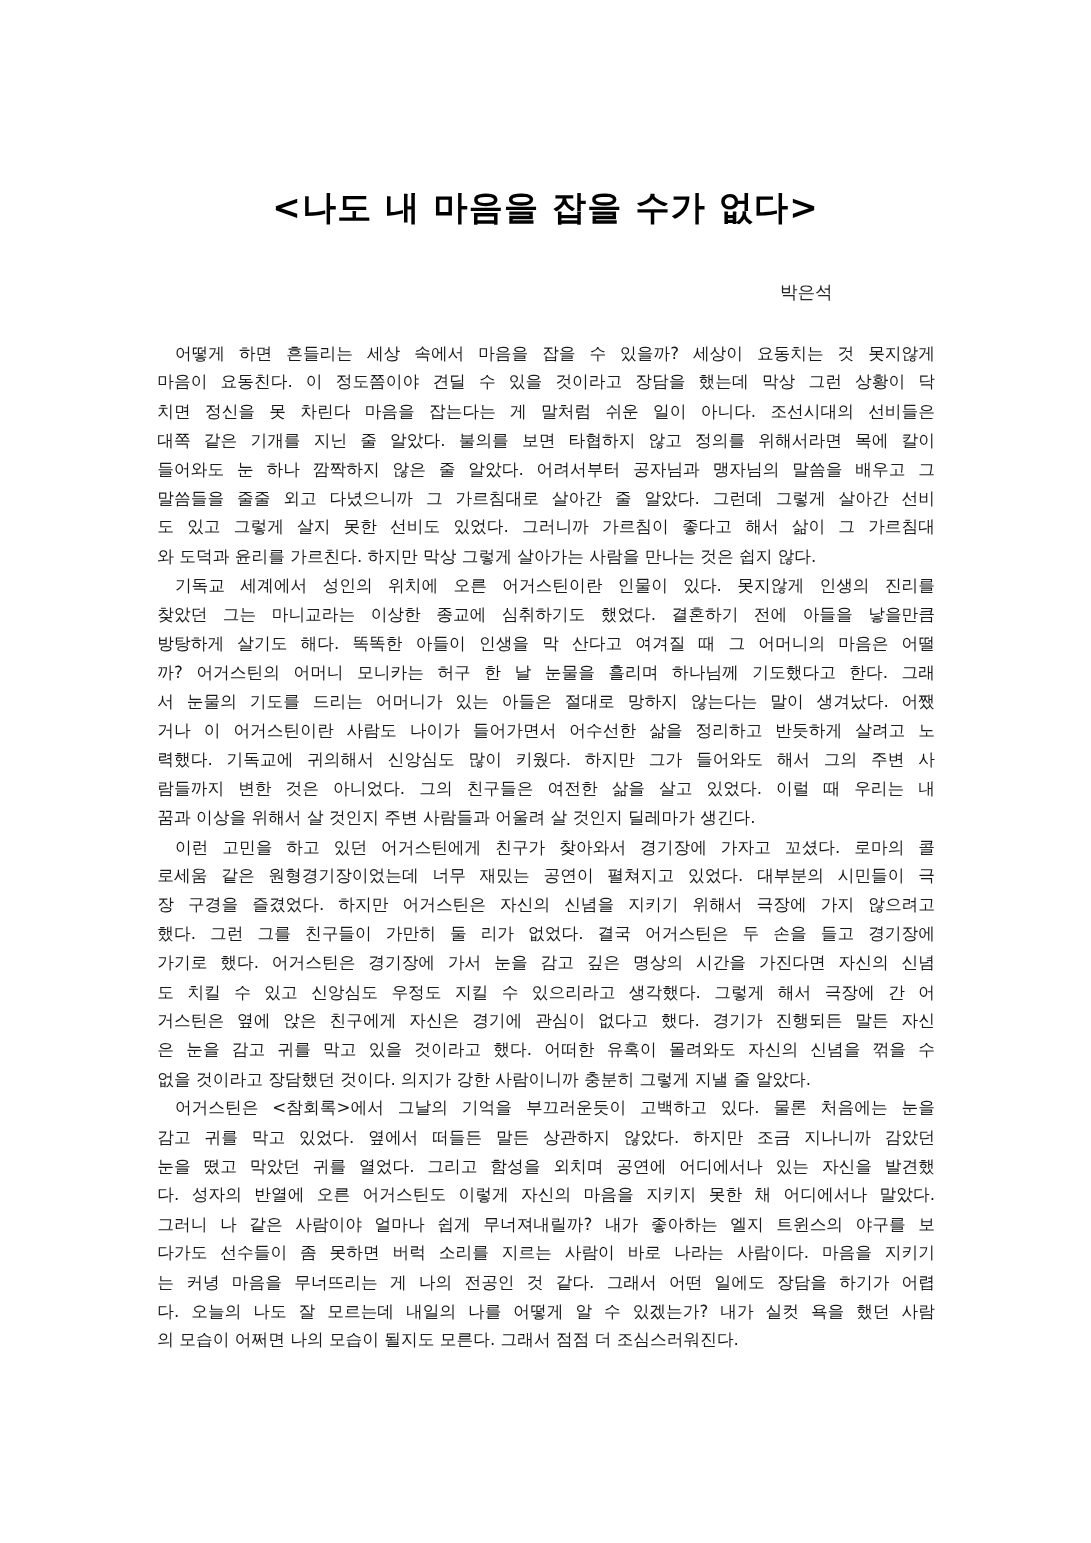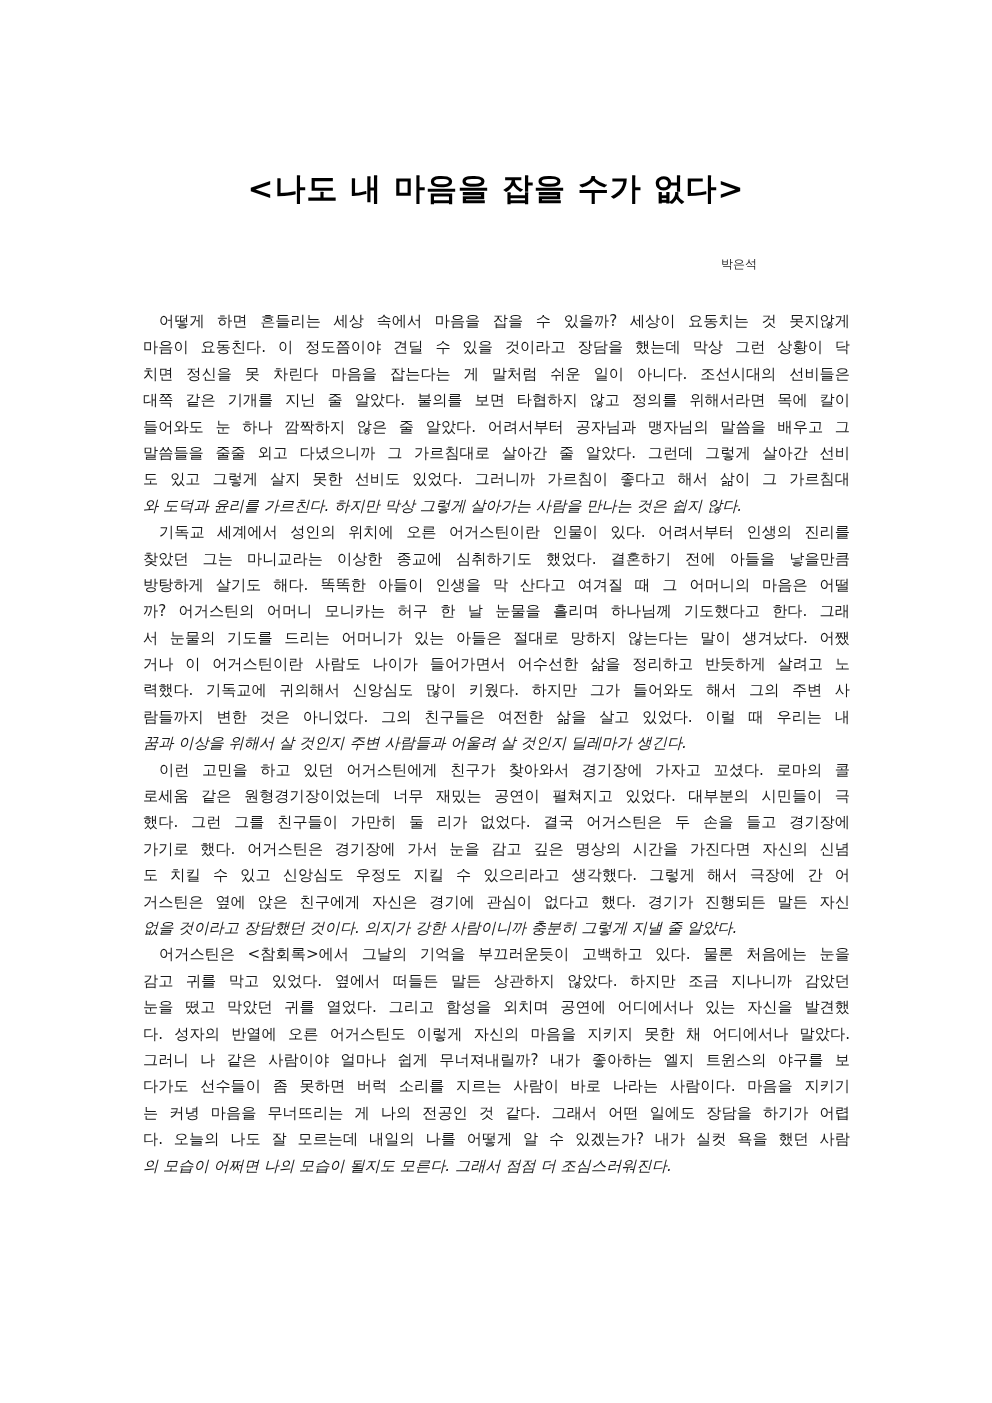--- a/index.html
+++ b/index.html
@@ -1,59 +1,61 @@
 <!DOCTYPE html>
 <html><head>
 <meta charset="utf-8">
 <style>
   html, body { margin: 0; padding: 0; background: #ffffff; }
   body { width: 992px; height: 1403px; position: relative; overflow: hidden; font-family: "DejaVu Sans", "Liberation Sans", sans-serif; color: #111; }
   .page { position: absolute; left: 0; top: 12px; width: 900px; height: 1403px; background: #fff; }
   .title { position: absolute; top: 156px; left: 0; width: 992px; text-align: center; font-size: 31px; font-weight: bold; letter-spacing: 1px; font-family: "DejaVu Sans", sans-serif; color: #000; }
-  .author { position: absolute; top: 244px; right: 143px; font-size: 12px; color: #222; }
+  .author { position: absolute; top: 244px; right: 143px; font-size: 16px; color: #222; }
   .body-text { position: absolute; top: 296px; left: 143px; width: 707px; }
   .line { display: block; height: 26.4px; line-height: 26.4px; font-size: 15.2px; white-space: nowrap; text-align: justify; text-align-last: justify; color: #1a1a1a; }
   .line.indent { padding-left: 16px; }
-  .line.last { text-align-last: left; font-style: italic; }
+  .line.last { text-align-last: left; }
 </style>
 </head>
 <body>
 
 <div class="page">
   <div class="title">&lt;나도 내 마음을 잡을 수가 없다&gt;</div>
   <div class="author">박은석</div>
   <div class="body-text" id="body-text">
       <div>
         <span class="line indent">어떻게 하면 흔들리는 세상 속에서 마음을 잡을 수 있을까? 세상이 요동치는 것 못지않게</span>
         <span class="line">마음이 요동친다. 이 정도쯤이야 견딜 수 있을 것이라고 장담을 했는데 막상 그런 상황이 닥</span>
         <span class="line">치면 정신을 못 차린다 마음을 잡는다는 게 말처럼 쉬운 일이 아니다. 조선시대의 선비들은</span>
         <span class="line">대쪽 같은 기개를 지닌 줄 알았다. 불의를 보면 타협하지 않고 정의를 위해서라면 목에 칼이</span>
         <span class="line">들어와도 눈 하나 깜짝하지 않은 줄 알았다. 어려서부터 공자님과 맹자님의 말씀을 배우고 그</span>
         <span class="line">말씀들을 줄줄 외고 다녔으니까 그 가르침대로 살아간 줄 알았다. 그런데 그렇게 살아간 선비</span>
         <span class="line">도 있고 그렇게 살지 못한 선비도 있었다. 그러니까 가르침이 좋다고 해서 삶이 그 가르침대</span>
         <span class="line last">와 도덕과 윤리를 가르친다. 하지만 막상 그렇게 살아가는 사람을 만나는 것은 쉽지 않다.</span>
       </div>
       <div>
-        <span class="line indent">기독교 세계에서 성인의 위치에 오른 어거스틴이란 인물이 있다. 어려서부터 인생의 진리를</span>
+        <span class="line indent">기독교 세계에서 성인의 위치에 오른 어거스틴이란 인물이 있다. 못지않게 인생의 진리를</span>
         <span class="line">찾았던 그는 마니교라는 이상한 종교에 심취하기도 했었다. 결혼하기 전에 아들을 낳을만큼</span>
         <span class="line">방탕하게 살기도 해다. 똑똑한 아들이 인생을 막 산다고 여겨질 때 그 어머니의 마음은 어떨</span>
         <span class="line">까? 어거스틴의 어머니 모니카는 허구 한 날 눈물을 흘리며 하나님께 기도했다고 한다. 그래</span>
         <span class="line">서 눈물의 기도를 드리는 어머니가 있는 아들은 절대로 망하지 않는다는 말이 생겨났다. 어쨌</span>
         <span class="line">거나 이 어거스틴이란 사람도 나이가 들어가면서 어수선한 삶을 정리하고 반듯하게 살려고 노</span>
         <span class="line">력했다.  기독교에 귀의해서 신앙심도 많이 키웠다. 하지만 그가 들어와도 해서 그의 주변 사</span>
         <span class="line">람들까지 변한 것은 아니었다. 그의 친구들은 여전한 삶을 살고 있었다. 이럴 때 우리는 내</span>
         <span class="line last">꿈과 이상을 위해서 살 것인지 주변 사람들과 어울려 살 것인지 딜레마가 생긴다.</span>
       </div>
       <div>
         <span class="line indent">이런 고민을 하고 있던 어거스틴에게 친구가 찾아와서 경기장에 가자고 꼬셨다. 로마의 콜</span>
         <span class="line">로세움 같은 원형경기장이었는데 너무 재밌는 공연이 펼쳐지고 있었다. 대부분의 시민들이 극</span>
+        <span class="line">장 구경을 즐겼었다. 하지만 어거스틴은 자신의 신념을 지키기 위해서 극장에 가지 않으려고</span>
         <span class="line">했다. 그런 그를 친구들이 가만히 둘 리가 없었다. 결국 어거스틴은 두 손을 들고 경기장에</span>
         <span class="line">가기로 했다. 어거스틴은 경기장에 가서 눈을 감고 깊은 명상의 시간을 가진다면 자신의 신념</span>
         <span class="line">도 치킬 수 있고 신앙심도 우정도 지킬 수 있으리라고 생각했다. 그렇게 해서 극장에 간 어</span>
         <span class="line">거스틴은 옆에 앉은 친구에게 자신은 경기에 관심이 없다고 했다. 경기가 진행되든 말든 자신</span>
+        <span class="line">은 눈을 감고 귀를 막고 있을 것이라고 했다. 어떠한 유혹이 몰려와도 자신의 신념을 꺾을 수</span>
         <span class="line last">없을 것이라고 장담했던 것이다. 의지가 강한 사람이니까 충분히 그렇게 지낼 줄 알았다.</span>
       </div>
       <div>
         <span class="line indent">어거스틴은 &lt;참회록&gt;에서 그날의 기억을 부끄러운듯이 고백하고 있다. 물론 처음에는 눈을</span>
         <span class="line">감고 귀를 막고 있었다. 옆에서 떠들든 말든 상관하지 않았다. 하지만 조금 지나니까 감았던</span>
         <span class="line">눈을 떴고 막았던 귀를 열었다. 그리고 함성을 외치며 공연에 어디에서나 있는 자신을 발견했</span>
         <span class="line">다. 성자의 반열에 오른 어거스틴도 이렇게 자신의 마음을 지키지 못한 채 어디에서나 말았다.</span>
         <span class="line">그러니 나 같은 사람이야 얼마나 쉽게 무너져내릴까? 내가 좋아하는 엘지 트윈스의 야구를 보</span>
         <span class="line">다가도 선수들이 좀 못하면 버럭 소리를 지르는 사람이 바로 나라는 사람이다. 마음을 지키기</span>
         <span class="line">는 커녕 마음을 무너뜨리는 게 나의 전공인 것 같다. 그래서 어떤 일에도 장담을 하기가 어렵</span>

